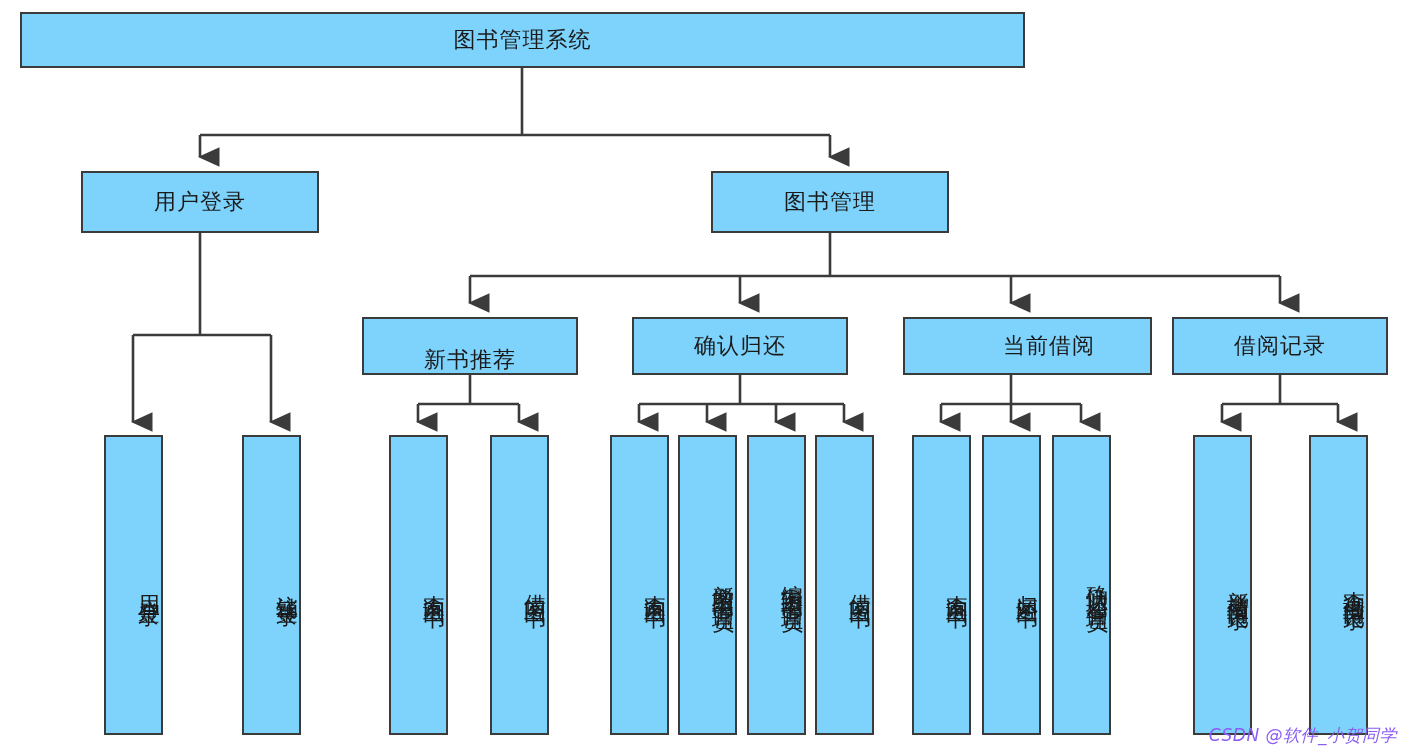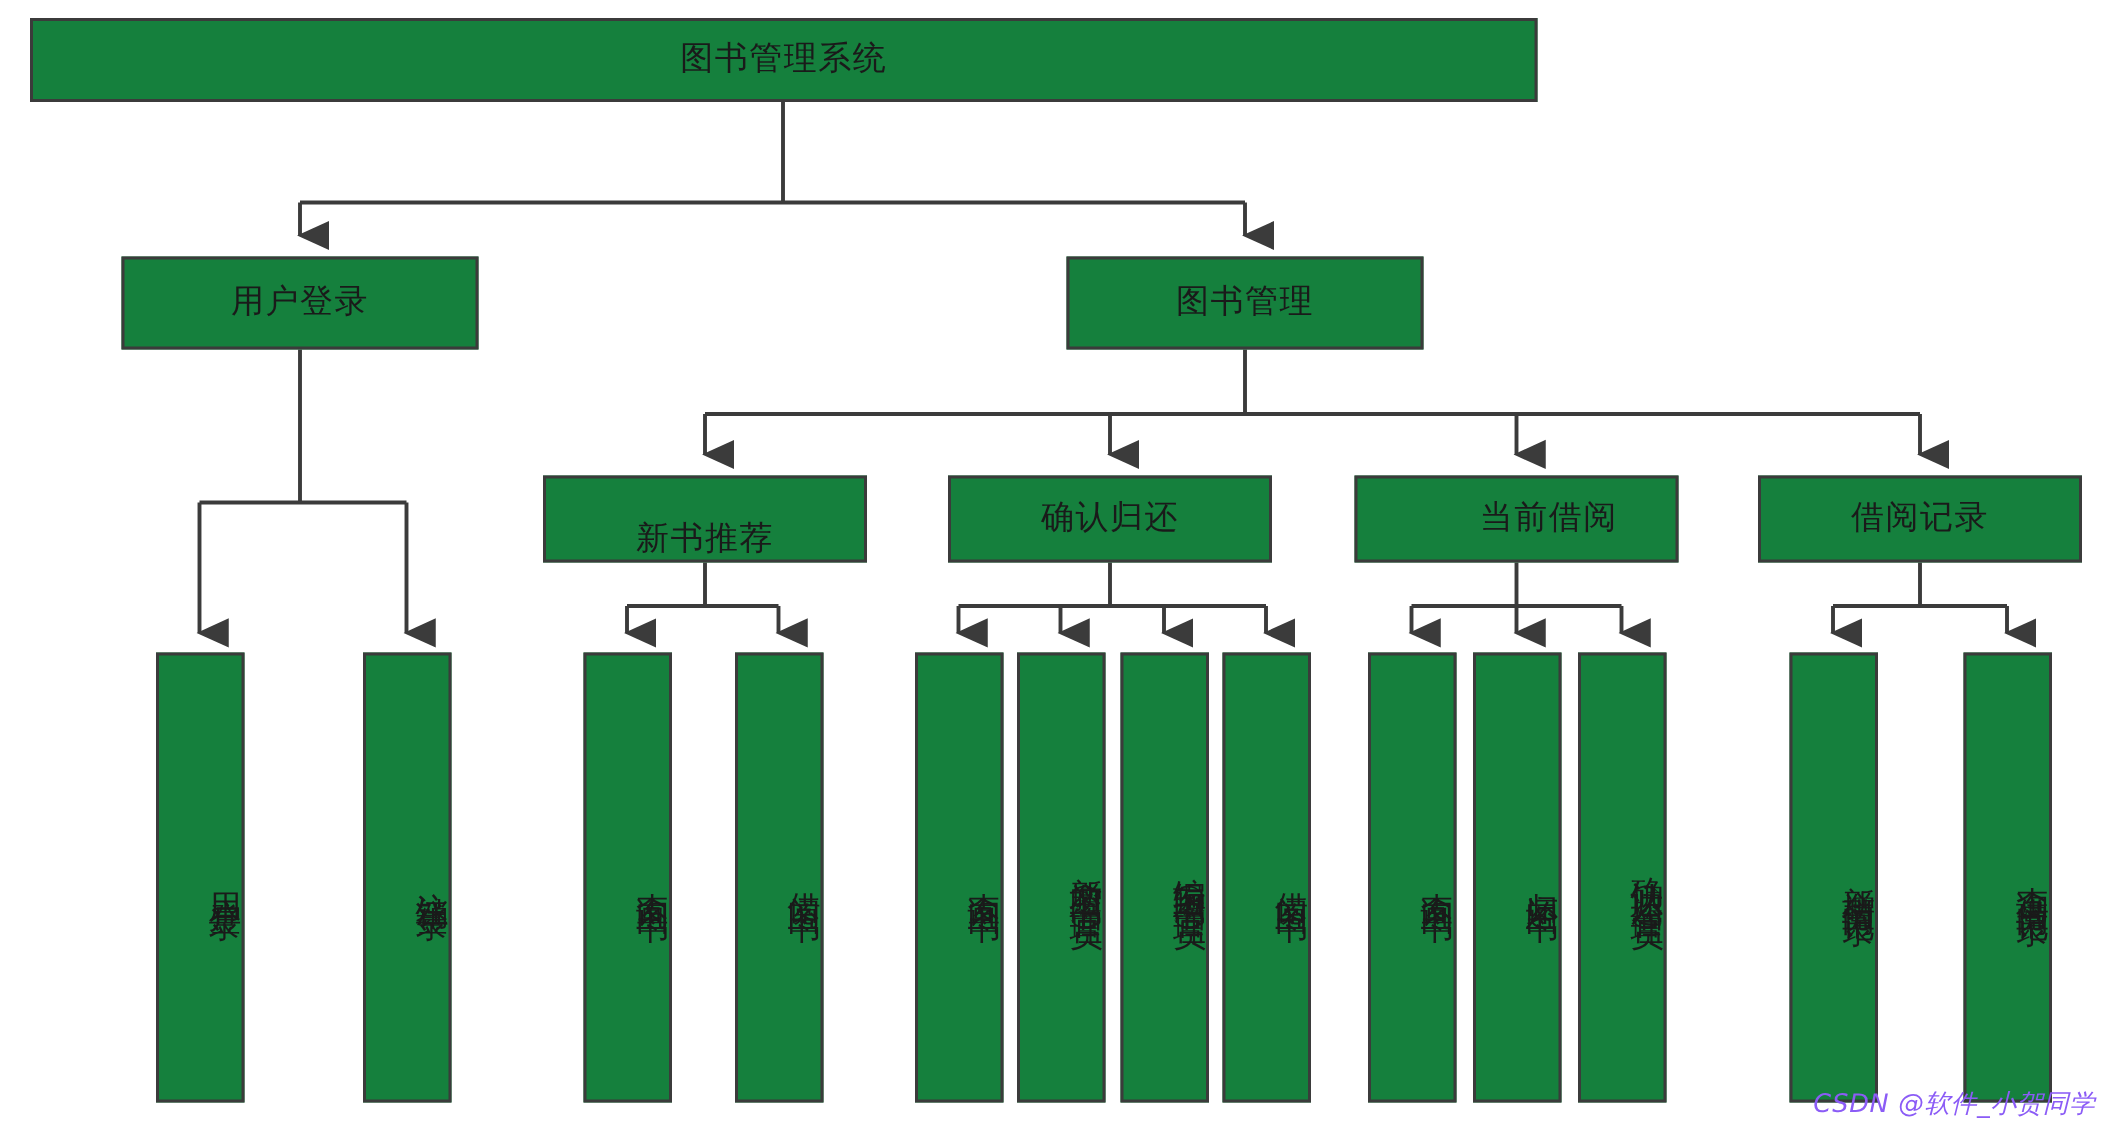--- a/index.html
+++ b/index.html
@@ -21,21 +21,21 @@
     position: absolute;
     left: 0;
     top: 0;
     width: 1405px;
     height: 747px;
     pointer-events: none;
   }
   .node {
     position: absolute;
     box-sizing: border-box;
-    background: #15803d;
+    background: #7dd3fc;
     border: 2px solid #3b3b3b;
     display: flex;
     align-items: center;
     justify-content: center;
     color: #1a1a1a;
   }
   .node.horizontal {
     font-size: 22px;
     letter-spacing: 1px;
     line-height: 1.2;
@@ -133,21 +133,21 @@
   <div class="node horizontal" style="left:711px; top:171px; width:238px; height:62px;align-items:center;">
     <span class="label">图书管理</span>
   </div>
 
   <div class="node horizontal" style="left:362px; top:317px; width:216px; height:58px;align-items:flex-end;">
     <span class="label">新书推荐</span>
   </div>
   <div class="node horizontal" style="left:632px; top:317px; width:216px; height:58px;">
     <span class="label">确认归还</span>
   </div>
-  <div class="node horizontal" style="left:903px; top:317px; width:216px; height:58px;padding-left:43px;">
+  <div class="node horizontal" style="left:903px; top:317px; width:249px; height:58px;padding-left:43px;">
     <span class="label">当前借阅</span>
   </div>
   <div class="node horizontal" style="left:1172px; top:317px; width:216px; height:58px;">
     <span class="label">借阅记录</span>
   </div>
 
   <div class="node vertical" style="left:104px; top:435px; width:59px; height:300px;">
     <span class="label">用户登录</span>
   </div>
   <div class="node vertical" style="left:242px; top:435px; width:59px; height:300px;">

